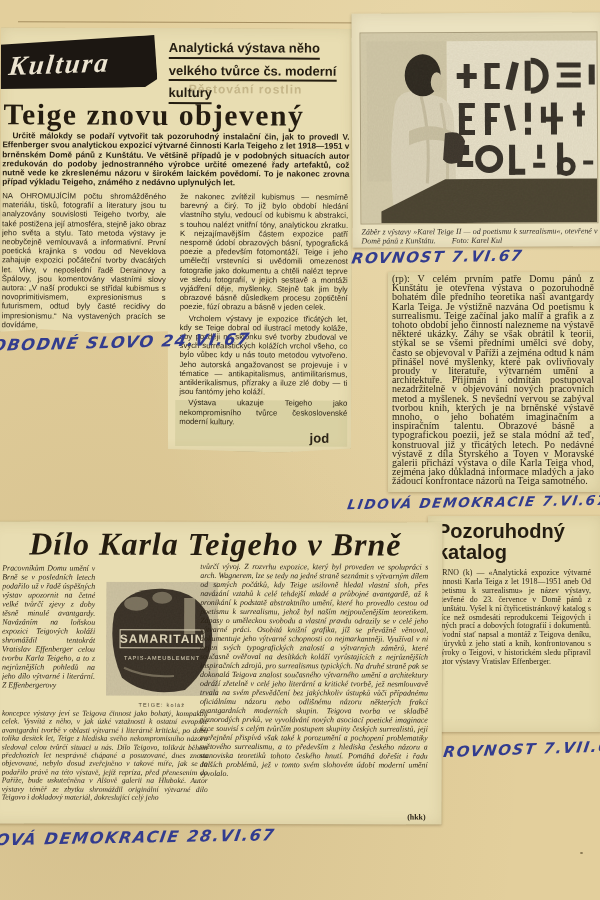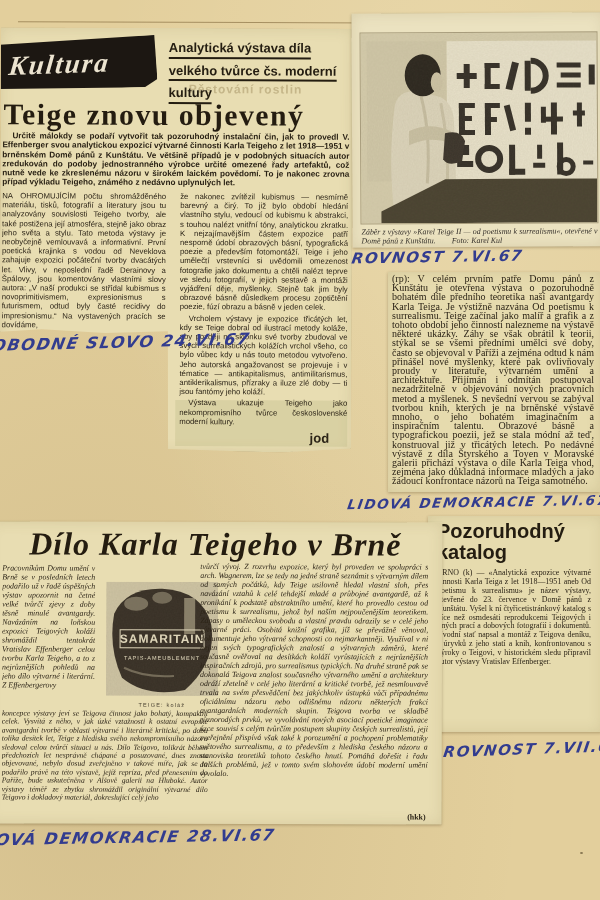--- a/index.html
+++ b/index.html
@@ -103,21 +103,21 @@
   <div class="speck" style="left:7px;top:302px;width:2px;height:2px;"></div>
   <div class="speck" style="left:580px;top:852px;width:3px;height:2px;"></div>
 
   <section class="clip clip1">
     <div class="ghost">Pěstování rostlin</div>
     <div class="tint"></div>
     <div class="banner">
       <span class="banner-text">Kultura</span>
     </div>
     <div class="kicker">
-      <span>Analytická výstava díla</span>
+      <span>Analytická výstava něho</span>
       <span>velkého tvůrce čs. moderní</span>
       <span>kultury</span>
     </div>
     <h1 class="headline1">Teige znovu objevený</h1>
     <p class="lead">Určitě málokdy se podaří vytvořit tak pozoruhodný instalační čin, jak to provedl V. Effenberger svou analytickou expozicí výtvarné činnosti Karla Teigeho z let 1918—1951 v brněnském Domě pánů z Kunštátu. Ve většině případů je v podobných situacích autor zredukován do podoby jednostranného výrobce určité omezené řady artefaktů, což nutně vede ke zkreslenému názoru v širokém laickém povědomí. To je nakonec zrovna případ výkladu Teigeho, známého z nedávno uplynulých let.</p>
     <div class="ncol col-a">
       <p>NA OHROMUJÍCÍM počtu shromážděného materiálu, tisků, fotografií a literatury jsou tu analyzovány souvislosti Teigeho tvorby, ale také postižena její atmosféra, stejně jako obraz jeho světa a stylu. Tato metoda výstavy je neobyčejně vemlouvavá a informativní. První poetická krajinka s vodou od Neveklova zahajuje expozici počáteční tvorby dvacátých let. Vlivy, v neposlední řadě Derainovy a Špálovy, jsou komentovány vlastními slovy autora: „V naší produkci se střídal kubismus s novoprimitivismem, expresionismus s futurismem, odtud byly časté recidivy do impresionismu.“ Na vystavených pracích se dovídáme,</p>
     </div>
     <div class="ncol col-b">
       <p>že nakonec zvítězil kubismus — nesmírně barevný a čirý. To již bylo období hledání vlastního stylu, vedoucí od kubismu k abstrakci, s touhou nalézt vnitřní tóny, analytickou zkratku. K nejzajímavějším částem expozice patří nesporně údobí obrazových básní, typografická poezie a především fotomontáží. Teige i jeho umělečtí vrstevníci si uvědomili omezenost fotografie jako dokumentu a chtěli nalézt teprve ve sledu fotografií, v jejich sestavě a montáži vyjádření děje, myšlenky. Stejně tak jim byly obrazové básně důsledkem procesu zoptičtění poezie, fúzí obrazu a básně v jeden celek.</p>

